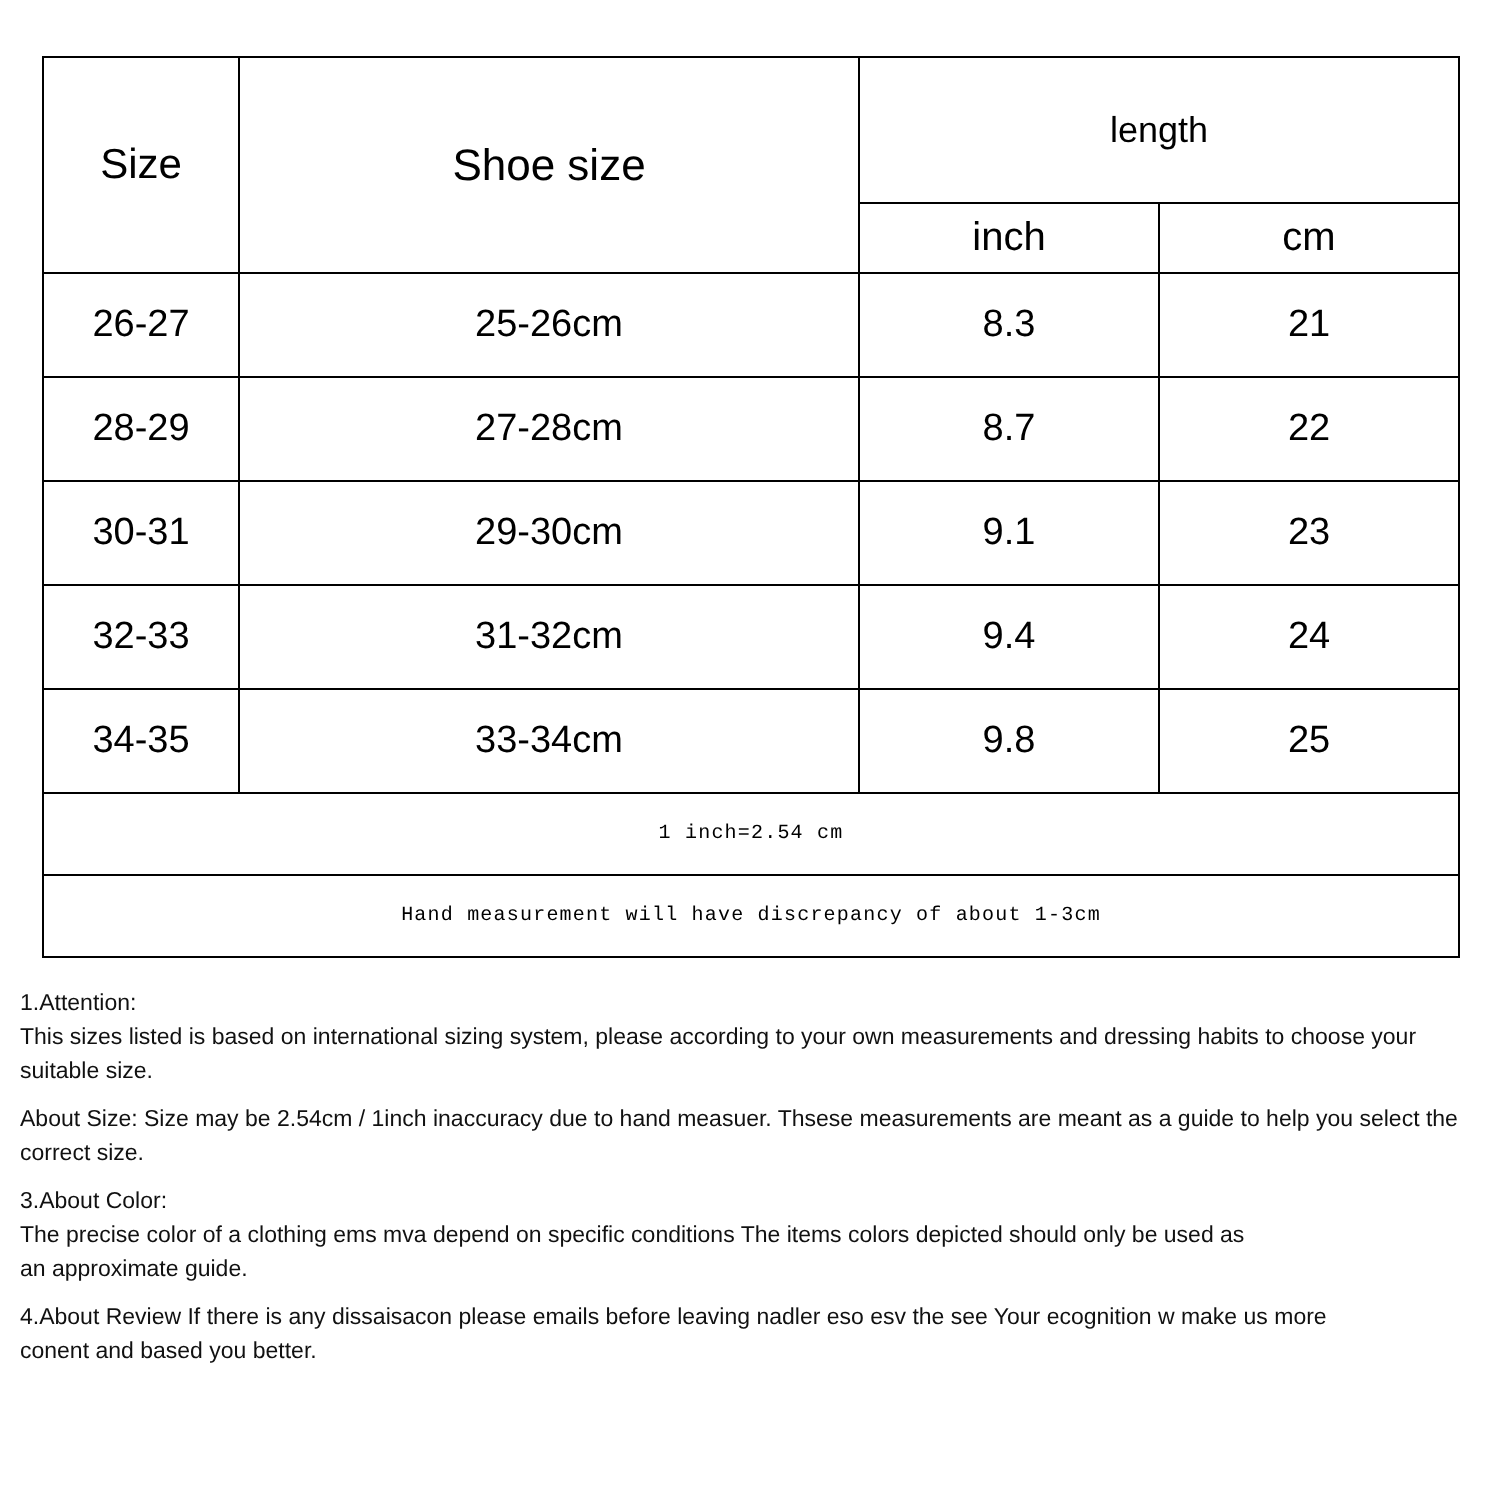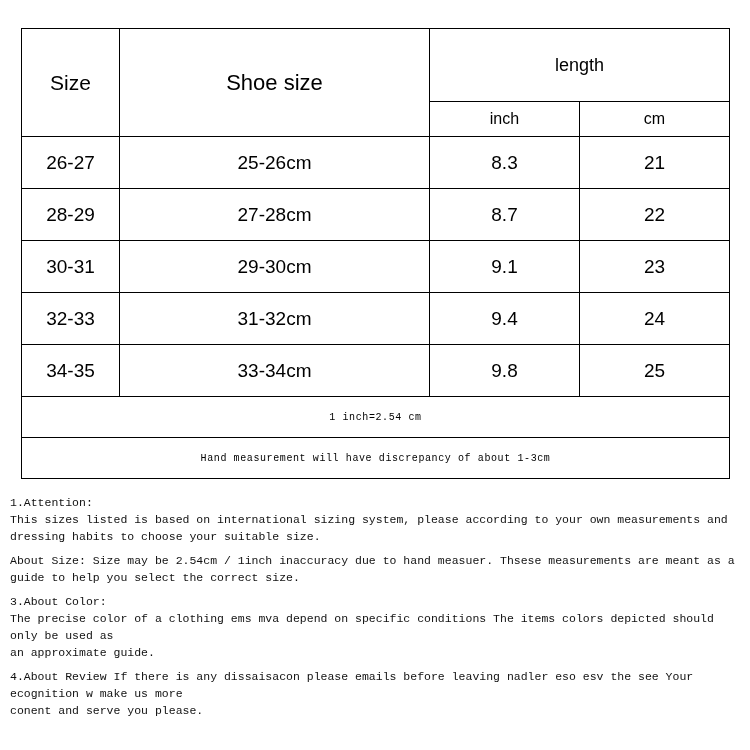--- a/index.html
+++ b/index.html
@@ -52,21 +52,21 @@
     font-size: 22px;
     height: 102px;
     width: 308px;
   }
   th.h-length {
     font-size: 18px;
     height: 70px;
   }
   th.h-sub {
     background: #e3e3e3;
-    font-size: 16px;
+    font-size: 20px;
     height: 32px;
     font-weight: normal;
     width: 150px;
     margin-top: 24px;
   }
   td.body-cell {
     font-size: 19px;
     height: 49px;
   }
   td.note-cell {
@@ -80,21 +80,20 @@
     position: absolute;
     left: 10px;
     top: 494px;
     width: 730px;
     font-size: 11.5px;
     line-height: 17px;
     color: #111111;
   }
   .notes p {
     margin: 0;
-    font-family: Liberation Mono, monospace;
   }
   .notes .gap {
     height: 7px;
   }
 </style>
 </head>
 <body>
 
 <div class="page">
 
@@ -162,16 +161,16 @@
     <p>1.Attention:</p>
     <p>This sizes listed is based on international sizing system, please according to your own measurements and dressing habits to choose your suitable size.</p>
     <div class="gap"></div>
     <p>About Size: Size may be 2.54cm / 1inch inaccuracy due to hand measuer. Thsese measurements are meant as a guide to help you select the correct size.</p>
     <div class="gap"></div>
     <p>3.About Color:</p>
     <p>The precise color of a clothing ems mva depend on specific conditions The items colors depicted should only be used as</p>
     <p>an approximate guide.</p>
     <div class="gap"></div>
     <p>4.About Review If there is any dissaisacon please emails before leaving nadler eso esv the see Your ecognition w make us more</p>
-    <p>conent and serve you please.</p>
+    <p>conent and based you better.</p>
   </div>
 
 </div>
 
 </body></html>

